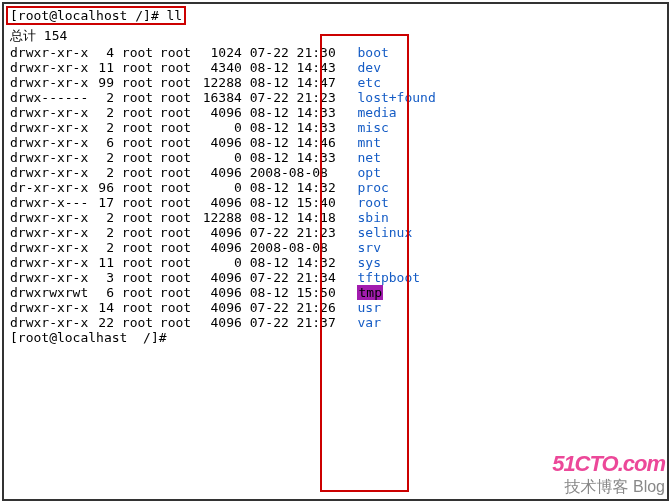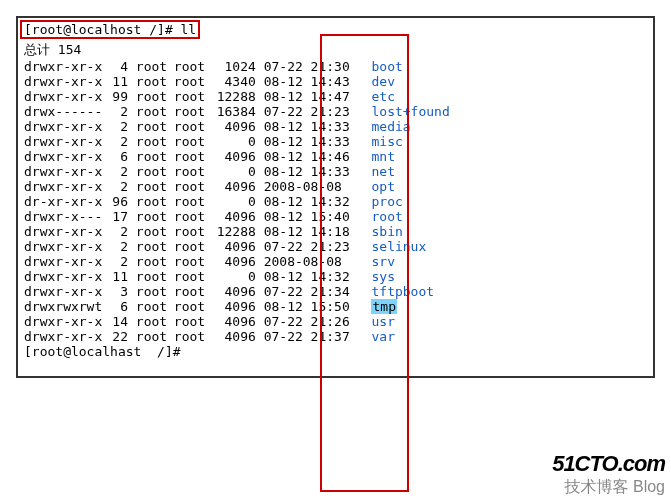--- a/index.html
+++ b/index.html
@@ -1,34 +1,34 @@
 <!DOCTYPE html>
 <html><head>
   <meta charset="utf-8">
   <style>
     * { margin: 0; padding: 0; box-sizing: border-box; }
     body { font-family: monospace; font-size: 13px; background: #fff; color: #000; width: 671px; height: 503px; position: relative; overflow: hidden; }
-    .outer-border { border: 2px solid #333; margin: 16px; padding: 2px; height: 362px; }
+    .outer-border { border: 2px solid #333; margin: 2px; padding: 2px; height: 499px; }
     .prompt-box { border: 2px solid #c00; display: inline-block; padding: 0 2px; margin-bottom: 2px; }
     .prompt-line { white-space: pre; }
     .total-line { white-space: pre; margin-left: 4px; }
     .listing { margin-left: 4px; position: relative; }
     .row { white-space: pre; font-family: monospace; }
     .cell { display: inline-block; }
     .perms { width: 80px; }
     .links { width: 24px; text-align: right; }
     .owner { width: 38px; }
     .group { width: 38px; }
     .size { width: 44px; text-align: right; }
     .date { width: 100px; }
     .name { color: #155cc5; }
-    .name-tmp { background: #7dd3fc; color: #000; padding: 0 1px; }
+    .name-tmp { background: #a21caf; color: #000; padding: 0 1px; }
     .date-box { position: absolute; border: 2px solid #c00; top: 34px; left: 320px; width: 89px; height: 458px; pointer-events: none; }
     .watermark { position: absolute; right: 6px; bottom: 5px; text-align: right; }
-    .wm-logo { font-family: Arial, sans-serif; font-weight: bold; font-size: 22px; color: #000000; font-style: italic; letter-spacing: -1px; }
+    .wm-logo { font-family: Arial, sans-serif; font-weight: bold; font-size: 22px; color: #ec4899; font-style: italic; letter-spacing: -1px; }
     .wm-sub { font-family: Arial, sans-serif; font-size: 16px; color: #888; }
     .last-line { margin-left: 4px; white-space: pre; }
   </style>
 </head>
 <body>
 
 <div class="outer-border">
   <div class="prompt-box">
     <span class="prompt-line">[root@localhost /]# ll</span>
   </div>

